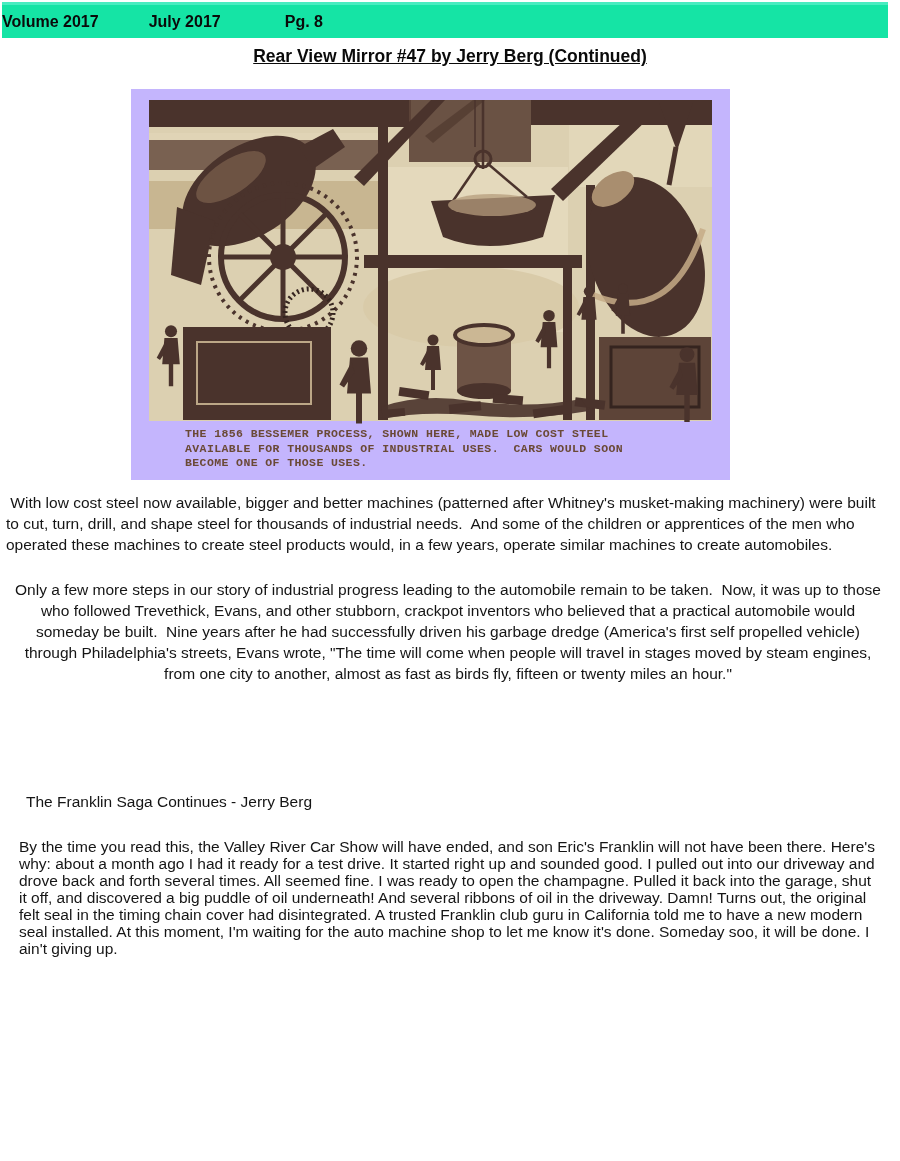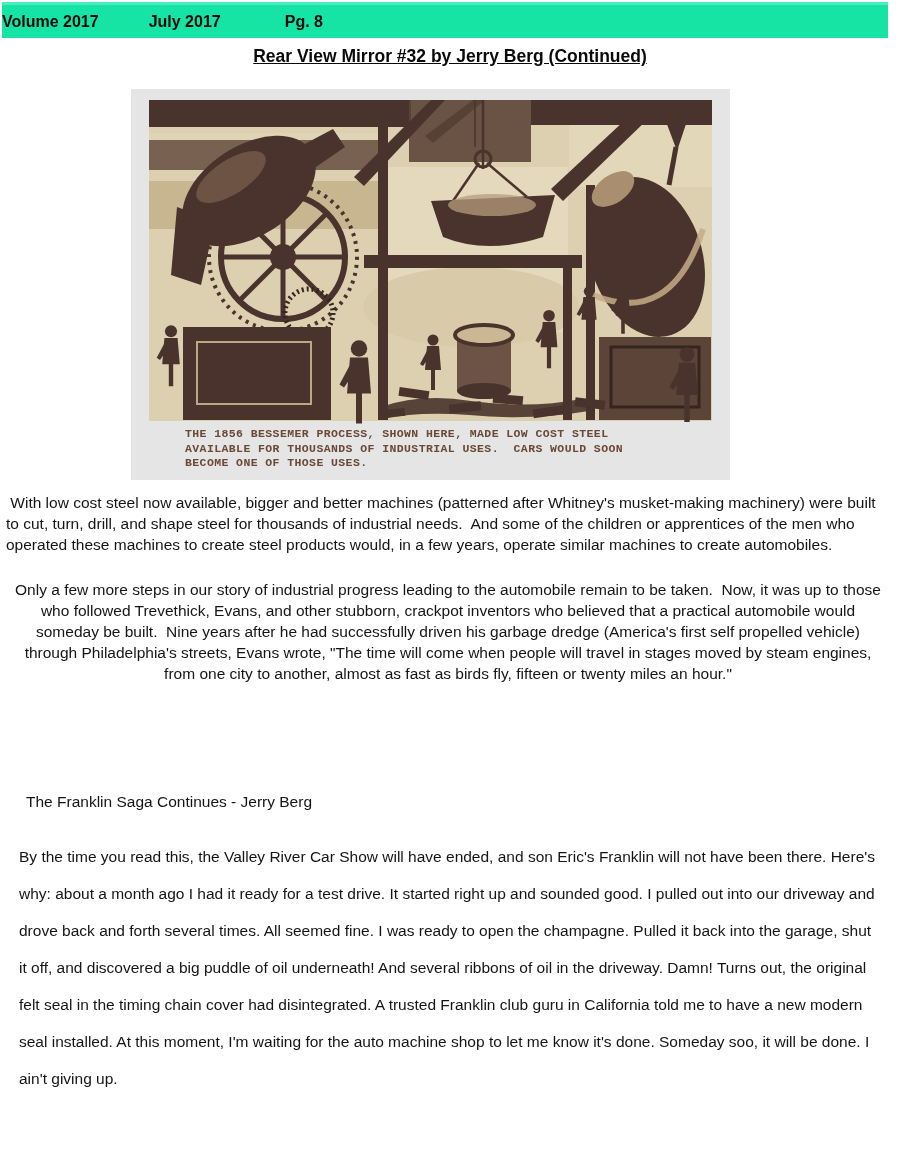--- a/index.html
+++ b/index.html
@@ -18,54 +18,54 @@
   .topbar .hi{margin-right:64px;}
   
   .title{
     position:absolute;top:46px;left:0;width:100%;margin:0;
     text-align:center;font-size:17.5px;font-weight:bold;
     text-decoration:underline;color:#0a0a0a;
   }
   
   .figure{
     position:absolute;left:131px;top:89px;width:599px;height:391px;
-    margin:0;background:#e5e5e5;
+    margin:0;background:#c4b5fd;
   }
   .figure svg{position:absolute;left:0;top:0;}
   .caption{
     position:absolute;left:54px;top:338px;
     font-family:"Liberation Mono","DejaVu Sans Mono",monospace;
     font-size:11.5px;line-height:14.5px;font-weight:bold;
     letter-spacing:.4px;color:#6a4936;white-space:pre;
   }
   
   .body{
     position:absolute;margin:0;font-size:15.5px;line-height:21px;
     white-space:pre-wrap;color:#151515;
   }
   .p1{top:492px;left:6px;width:880px;}
   .p2{top:579px;left:8px;width:880px;text-align:center;}
   .heading{
     position:absolute;top:786px;left:19px;margin:7px;
     font-size:15.5px;color:#151515;
   }
-  .p3{top:838px;left:19px;width:864px;line-height:37px;}
+  .p3{top:838px;left:19px;width:864px;line-height:17px;}
 </style>
 </head>
 <body>
 
 <div class="page">
 
   <header class="topbar">
     <span class="hv">Volume 2017</span>
     <span class="hi">July 2017</span>
     <span class="hp">Pg. 8</span>
   </header>
 
-  <h1 class="title">Rear View Mirror #32 by Jerry Berg (Continued)</h1>
+  <h1 class="title">Rear View Mirror #47 by Jerry Berg (Continued)</h1>
 
   <figure class="figure">
     <svg width="599" height="391" viewBox="0 0 599 391" aria-hidden="true">
       <defs>
         <g id="wk" fill="#4a332c">
           <circle cx="0" cy="-27" r="5.5"></circle>
           <path d="M-6,-21 L6,-21 L8,3 L2,3 L2,23 L-2,23 L-2,3 L-8,3 Z"></path>
           <path d="M-5,-18 L-13,-3 L-10,-1 L-3,-11 Z"></path>
         </g>
       </defs>

